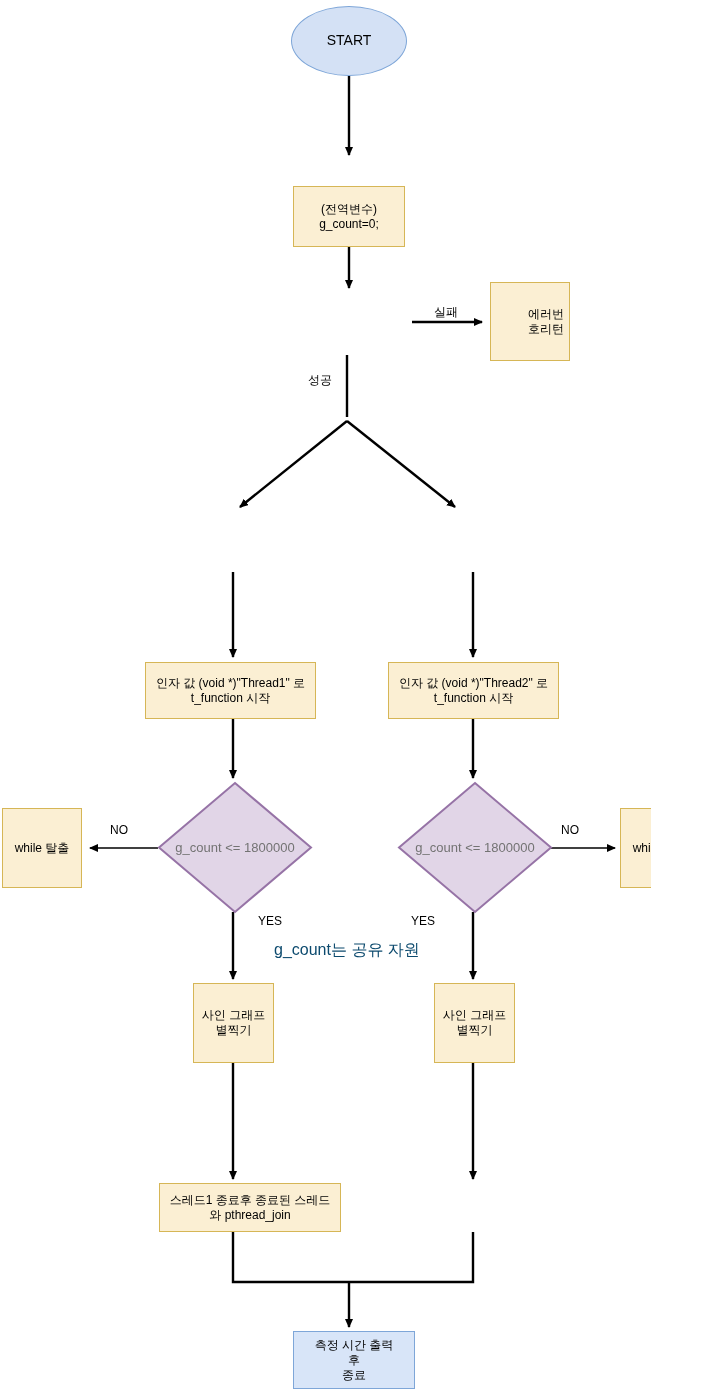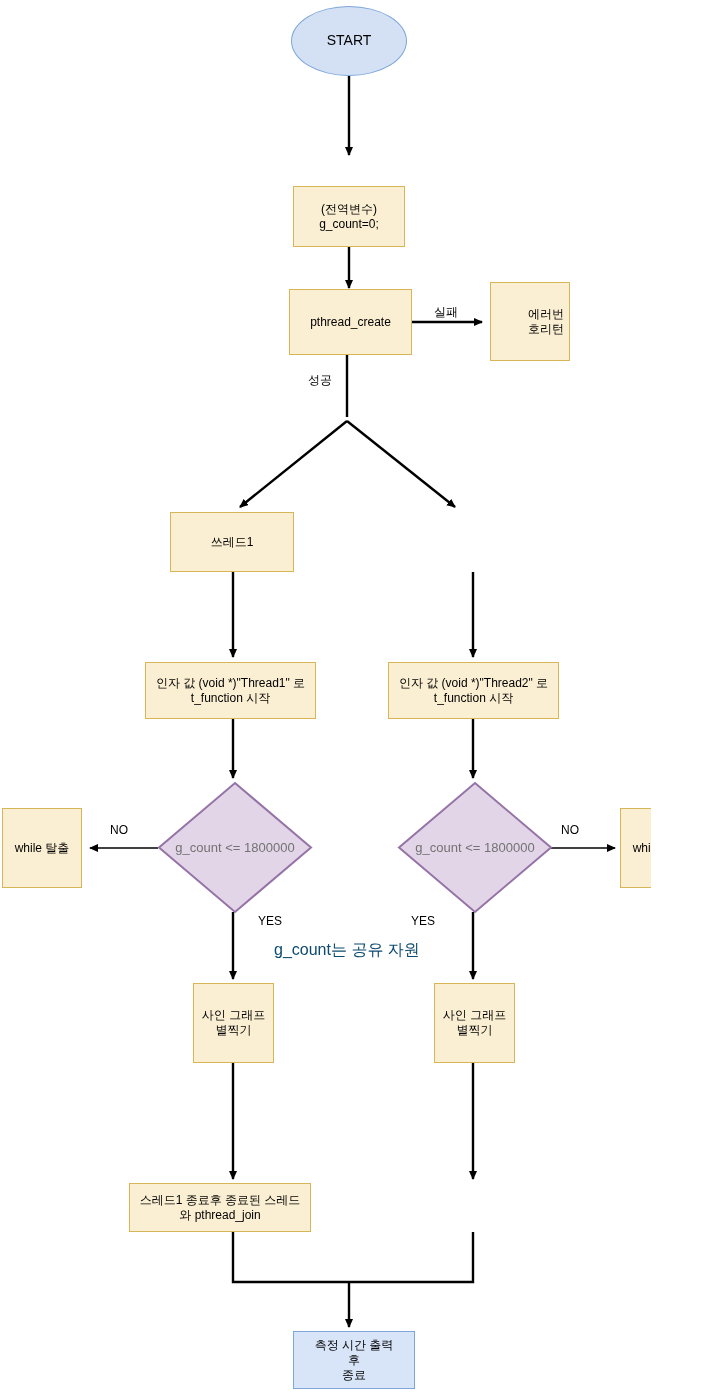--- a/index.html
+++ b/index.html
@@ -51,29 +51,27 @@
     <g stroke="#000000" stroke-width="2.4" fill="none">
       <path d="M233,1232 L233,1282 L473,1282 L473,1232"></path>
     </g>
   </svg>
 
   <div class="node terminator" style="left:291px;top:6px;width:116px;height:70px;">START</div>
 
   <div class="node process" style="left:293px;top:156px;width:112px;height:61px;white-space:pre-line;margin-top:30px;">(전역변수)
 g_count=0;</div>
 
-  <div class="node process" style="left:289px;top:289px;width:123px;height:66px;">pthread_create</div>
 
   <div class="node process" style="left:490px;top:282px;width:80px;height:79px;padding-left:36px;">에러번호리턴</div>
 
   <div class="edge-label" style="left:434px;top:296px;margin-top:8px;">실패</div>
 
   <div class="edge-label" style="left:308px;top:372px;">성공</div>
 
-  <div class="node process" style="left:170px;top:512px;width:124px;height:60px;">쓰레드1</div>
 
 
   <div class="node process" style="left:145px;top:662px;width:171px;height:57px;">인자 값 (void *)"Thread1" 로 t_function 시작</div>
 
   <div class="node process" style="left:388px;top:662px;width:171px;height:57px;">인자 값 (void *)"Thread2" 로 t_function 시작</div>
 
   <div class="diamond-wrap" style="left:157px;top:781px;width:156px;height:133px;">
     <svg width="156" height="133" viewBox="0 0 156 133">
       <polygon points="78,2 154,66.5 78,131 2,66.5" fill="#e1d5e7" stroke="#9673a6" stroke-width="2"></polygon>
     </svg>
@@ -100,19 +98,19 @@
   <div class="edge-label" style="left:411px;top:914px;">YES</div>
 
   <div class="note" style="left:274px;top:940px;">g_count는 공유 자원</div>
 
   <div class="node process" style="left:193px;top:983px;width:81px;height:80px;white-space:pre-line;">사인 그래프
 별찍기</div>
 
   <div class="node process" style="left:434px;top:983px;width:81px;height:80px;white-space:pre-line;">사인 그래프
 별찍기</div>
 
-  <div class="node process" style="left:129px;top:1183px;width:182px;height:49px;">스레드1 종료후 종료된 스레드와 pthread_join</div>
+  <div class="node process" style="left:159px;top:1183px;width:182px;height:49px;">스레드1 종료후 종료된 스레드와 pthread_join</div>
 
 
   <div class="node endbox" style="left:293px;top:1331px;width:122px;height:58px;white-space:pre-line;">측정 시간 출력 후
 종료</div>
 
 </div>
 
 </body></html>

